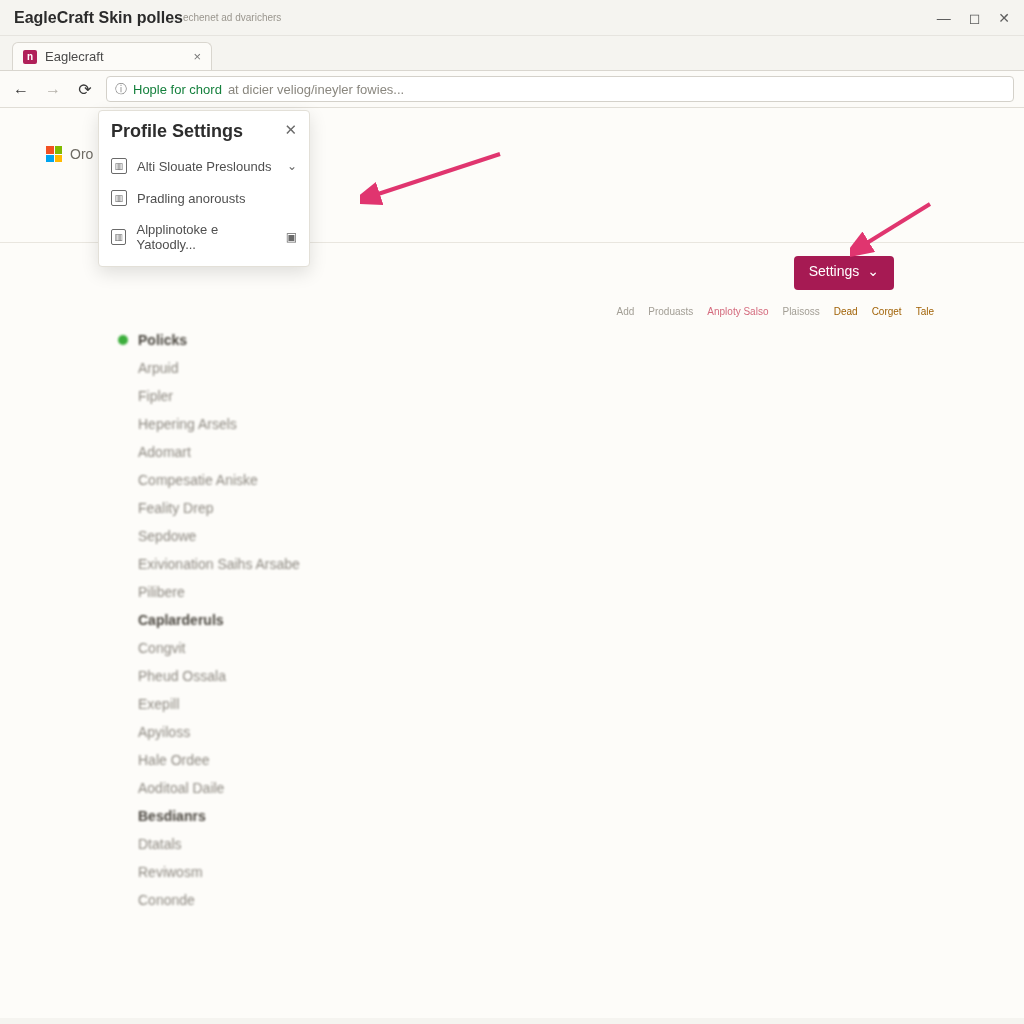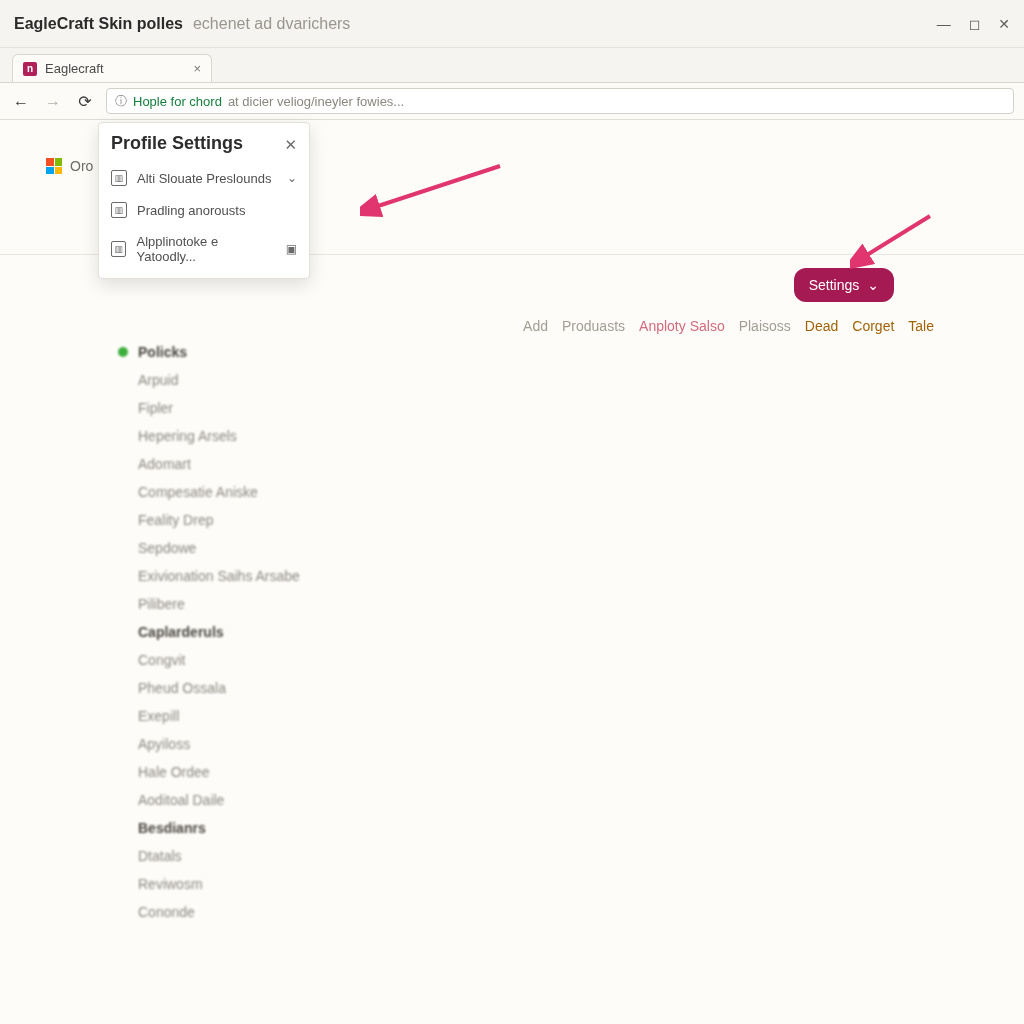--- a/index.html
+++ b/index.html
@@ -8,34 +8,34 @@
     background: #f5f4f0;
     width: 1024px;
     height: 1024px;
     overflow: hidden;
     position: relative;
   }
   
   .titlebar {
     display: flex;
     align-items: center;
-    height: 48px;
+    height: 36px;
     padding: 0 14px;
     background: #f5f4f0;
     border-bottom: 1px solid #e6e4df;
   }
   .titlebar .title-strong {
     font-size: 16px;
     font-weight: 600;
     color: #2b2b2b;
   }
   .titlebar .title-sub {
-    font-size: 16px;
+    font-size: 10px;
     color: #9a968e;
-    margin-left: 10px;
+    margin-left: 0;
   }
   .win-controls {
     margin-left: auto;
     display: flex;
     gap: 18px;
     color: #5e5e5e;
     font-size: 14px;
   }
   .win-controls span { cursor: pointer; }
   
@@ -140,21 +140,21 @@
     position: absolute;
     top: 2px; left: 98px;
     width: 212px;
     background: #fff;
     border: 1px solid #e3e0d8;
     border-radius: 4px;
     box-shadow: 0 6px 18px rgba(0,0,0,0.12);
     padding-bottom: 6px;
   }
   .panel-head {
-    display: flex; align-items: flex-end;
+    display: flex; align-items: flex-start;
     padding: 10px 12px 8px 12px;
   }
   .panel-head h3 {
     font-size: 18px; font-weight: 600; color: #2d2d2d;
   }
   .panel-close {
     margin-left: auto;
     font-size: 15px; color: #6b6b6b; cursor: pointer;
   }
   .panel-item {
@@ -176,40 +176,40 @@
   .panel-item .trail {
     margin-left: auto; color: #6a6a6a; font-size: 12px;
   }
   
   .actionbar {
     position: absolute;
     top: 148px; right: 130px;
     display: flex; gap: 12px;
   }
   .btn {
-    display: inline-flex; align-items: center; gap: 8px;
-    height: 34px; padding: 0 14px;
-    border-radius: 12px;
+    display: inline-flex; gap: 8px;
+    height: 34px; padding: 6px 14px;
+    border-radius: 4px;
     font-size: 14px; font-weight: 500;
     cursor: pointer;
     border: 1px solid transparent;
   }
   .btn-primary {
     background: #a61a53; color: #fff;
   }
   .btn-secondary {
     background: #fff; color: #555;
     border: 1px solid #d6d3cb;
   }
   
   .subnav {
     position: absolute;
     top: 198px; right: 90px;
     display: flex; gap: 14px;
-    font-size: 14px;
+    font-size: 10px;
   }
   .subnav span { cursor: pointer; }
   .sn-muted { color: #a29e95; }
   .sn-pink { color: #d46a7d; }
   .sn-blue { color: #a16207; }
   
   .sidelist {
     position: absolute;
     top: 218px; left: 118px;
     width: 260px;

